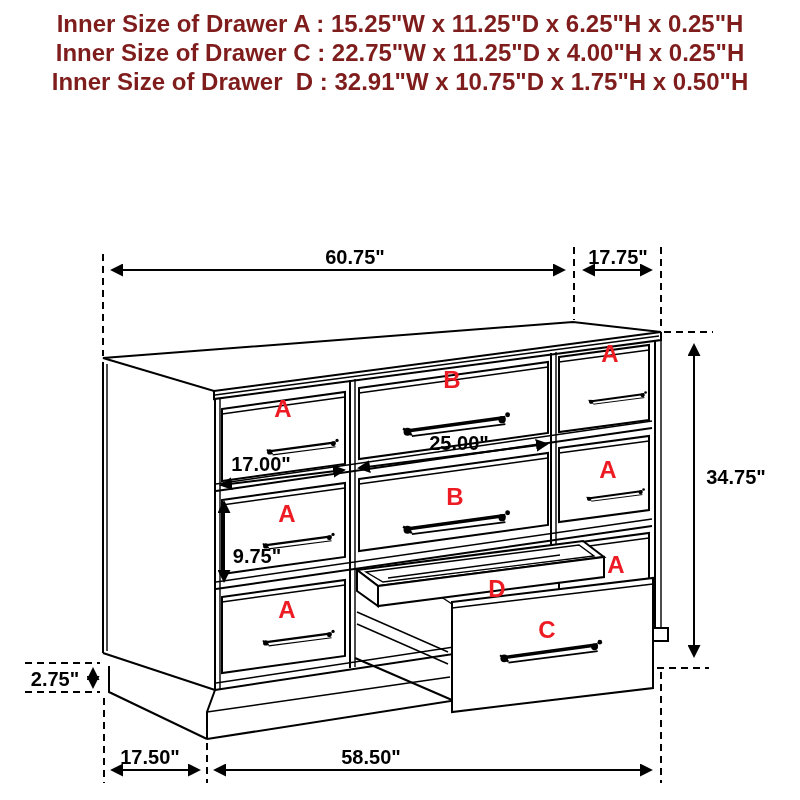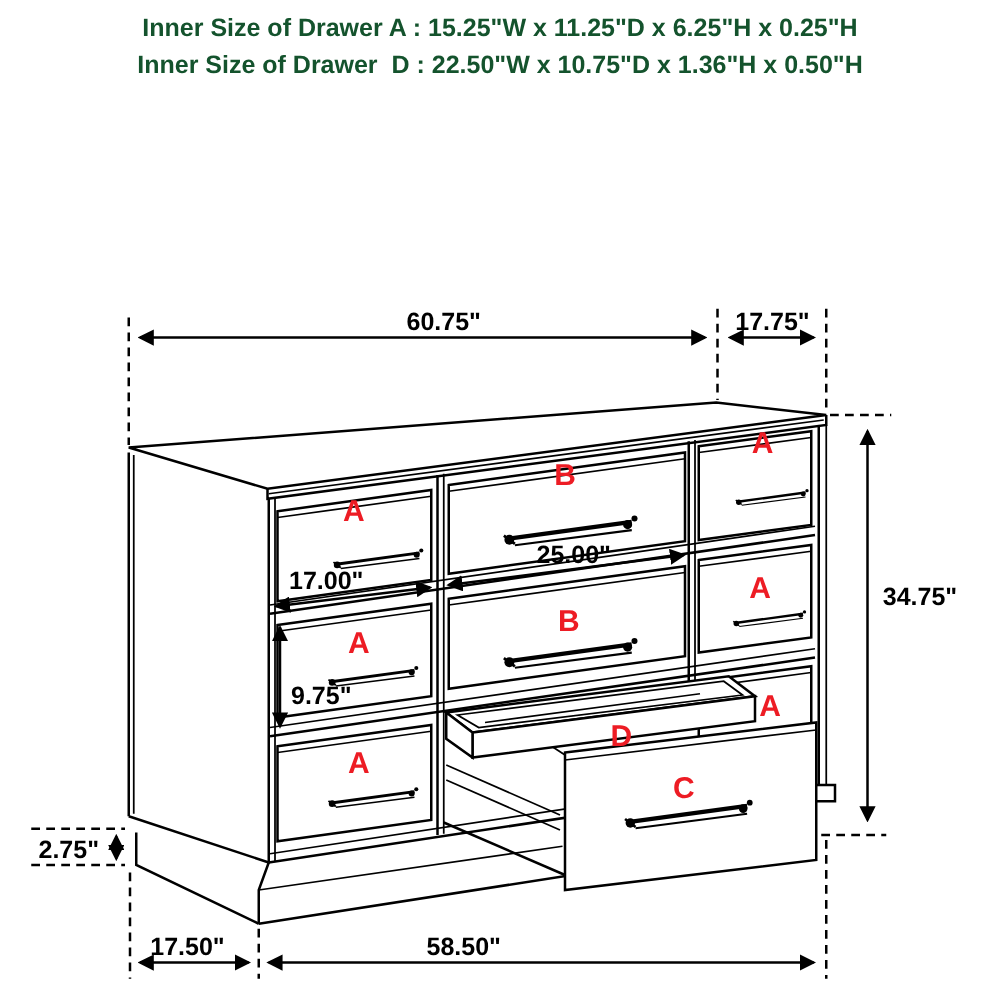--- a/index.html
+++ b/index.html
@@ -1,34 +1,35 @@
 <!DOCTYPE html>
 <html><head>
 <meta charset="utf-8">
 <style>
   html,body{margin:0;padding:0;background:#fff;}
   body{width:800px;height:800px;position:relative;overflow:hidden;
        font-family:"Liberation Sans",sans-serif;}
   .header{position:absolute;top:9px;left:0;width:800px;text-align:center;z-index:2;}
-  .hline{white-space:pre;font-weight:bold;font-size:20px;line-height:29px;color:#14532d;}
+  .hline{white-space:pre;font-weight:bold;font-size:24px;line-height:29px;color:#7f1d1d;}
   svg{position:absolute;top:0;left:0;}
   .ln{stroke:#000;stroke-width:2;fill:none;}
   .thin{stroke:#000;stroke-width:1.4;fill:none;}
   .dash{stroke:#000;stroke-width:2;fill:none;stroke-dasharray:7,5;}
   .dim{stroke:#000;stroke-width:2;fill:none;}
   .panel{stroke:#000;stroke-width:2;fill:#fff;}
   .dimtxt{font-weight:bold;font-size:20px;fill:#000;text-anchor:middle;}
   .letter{font-weight:bold;font-size:24px;text-anchor:middle;}
 </style>
 </head>
 <body>
 
 <div class="header">
   <div class="hline">Inner Size of Drawer A : 15.25"W x 11.25"D x 6.25"H x 0.25"H</div>
-  <div class="hline">Inner Size of Drawer  D : 22.50"W x 10.75"D x 1.36"H x 0.50"H</div>
+  <div class="hline">Inner Size of Drawer C : 22.75"W x 11.25"D x 4.00"H x 0.25"H</div>
+  <div class="hline">Inner Size of Drawer  D : 32.91"W x 10.75"D x 1.75"H x 0.50"H</div>
 </div>
 
 <svg width="800" height="800" viewBox="0 0 800 800">
   <defs>
     <marker id="ah" viewBox="0 0 10 10" refX="8.5" refY="5" markerWidth="6.5" markerHeight="6.5" orient="auto-start-reverse">
       <path d="M0,0 L10,5 L0,10 Z" fill="#000"></path>
     </marker>
     <g id="handle">
       <path d="M6,7 L94,-5" stroke="#000" stroke-width="3.2" fill="none"></path>
       <path d="M9,12 L94,1" stroke="#000" stroke-width="1.6" fill="none"></path>

